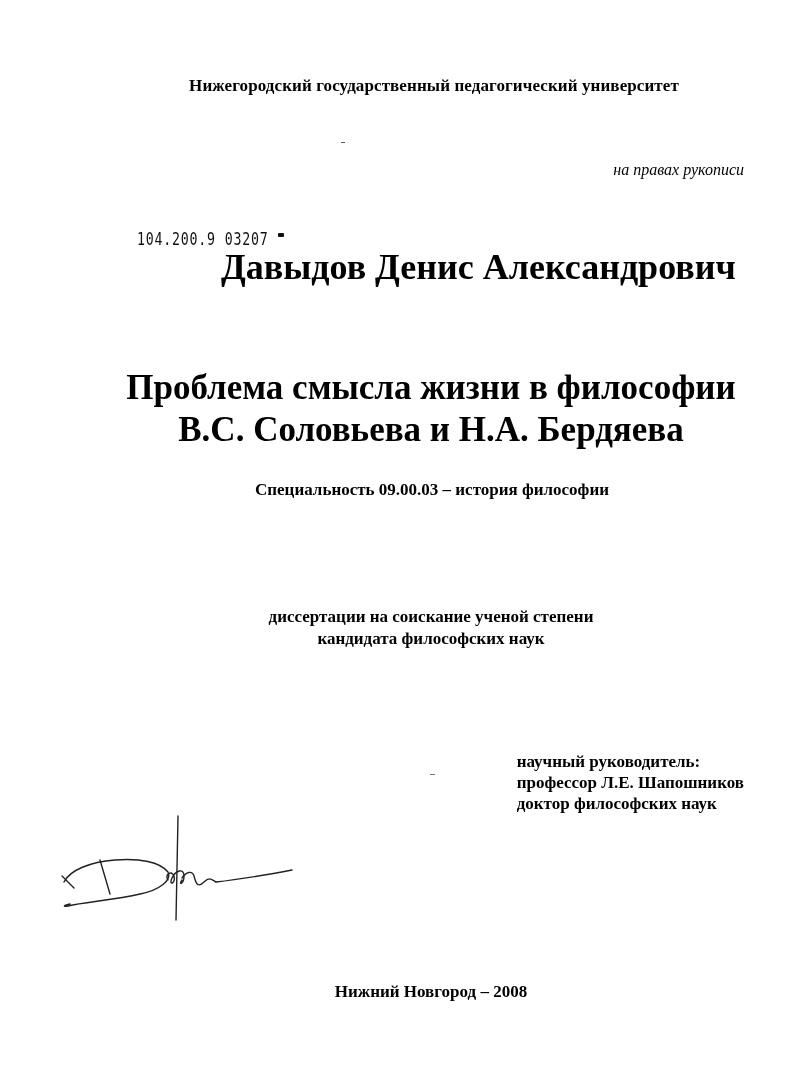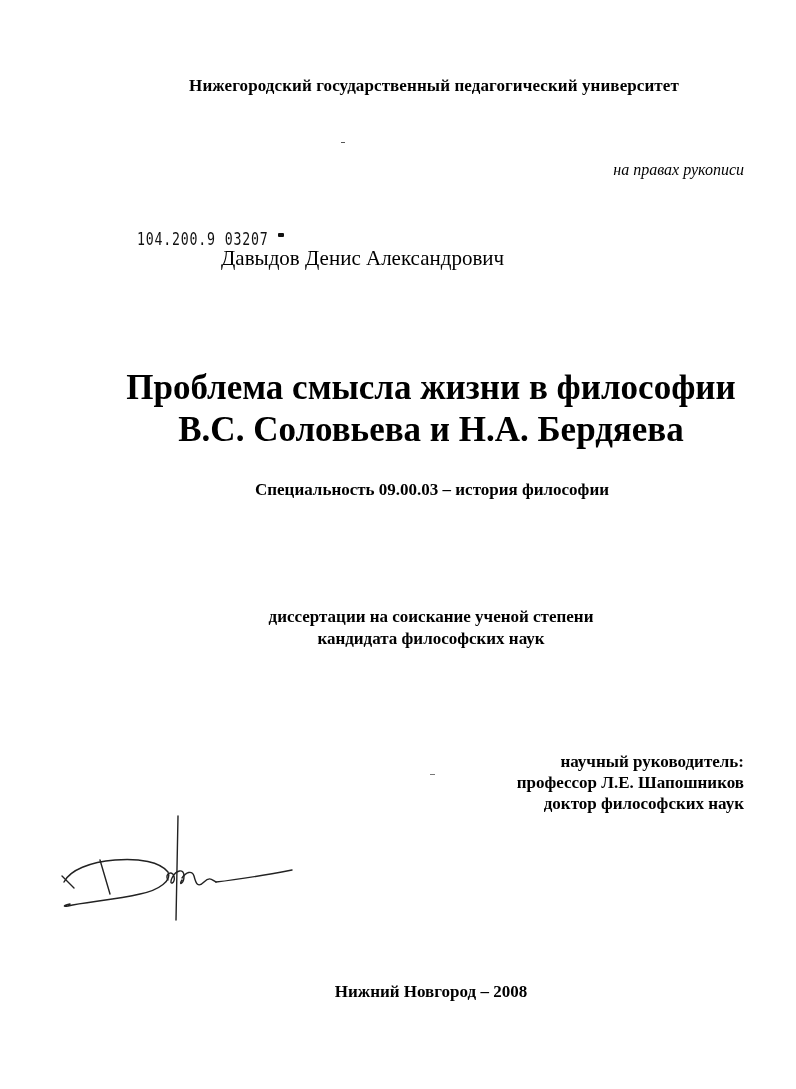--- a/index.html
+++ b/index.html
@@ -42,22 +42,22 @@
       letter-spacing: 1px;
       transform: scaleX(0.78);
       transform-origin: left top;
       color: #111;
     }
     .stamp-dot {
       left: 278px; top: 233px; width: 6px; height: 4px; background: #111; border-radius: 1px;
     }
     .author {
       left: 221px; top: 246px;
-      font-size: 21px;
-      font-weight: normal;
+      font-size: 36px;
+      font-weight: bold;
     }
     .title {
       left: 0; width: 862px; top: 367px;
       text-align: center;
       font-size: 35px;
       font-weight: bold;
       line-height: 42px;
     }
     .specialty {
       left: 0; width: 864px; top: 480px;
@@ -67,21 +67,20 @@
     }
     .degree {
       left: 0; width: 862px; top: 606px;
       text-align: center;
       font-size: 17px;
       font-weight: bold;
       line-height: 22px;
     }
     .supervisor {
       right: 52px; top: 751px;
-      text-align: right;
       font-size: 17px;
       font-weight: bold;
       line-height: 21px;
     }
     .signature {
       left: 60px; top: 810px; width: 250px; height: 120px;
     }
     .city {
       left: 0; width: 862px; top: 982px;
       text-align: center;

